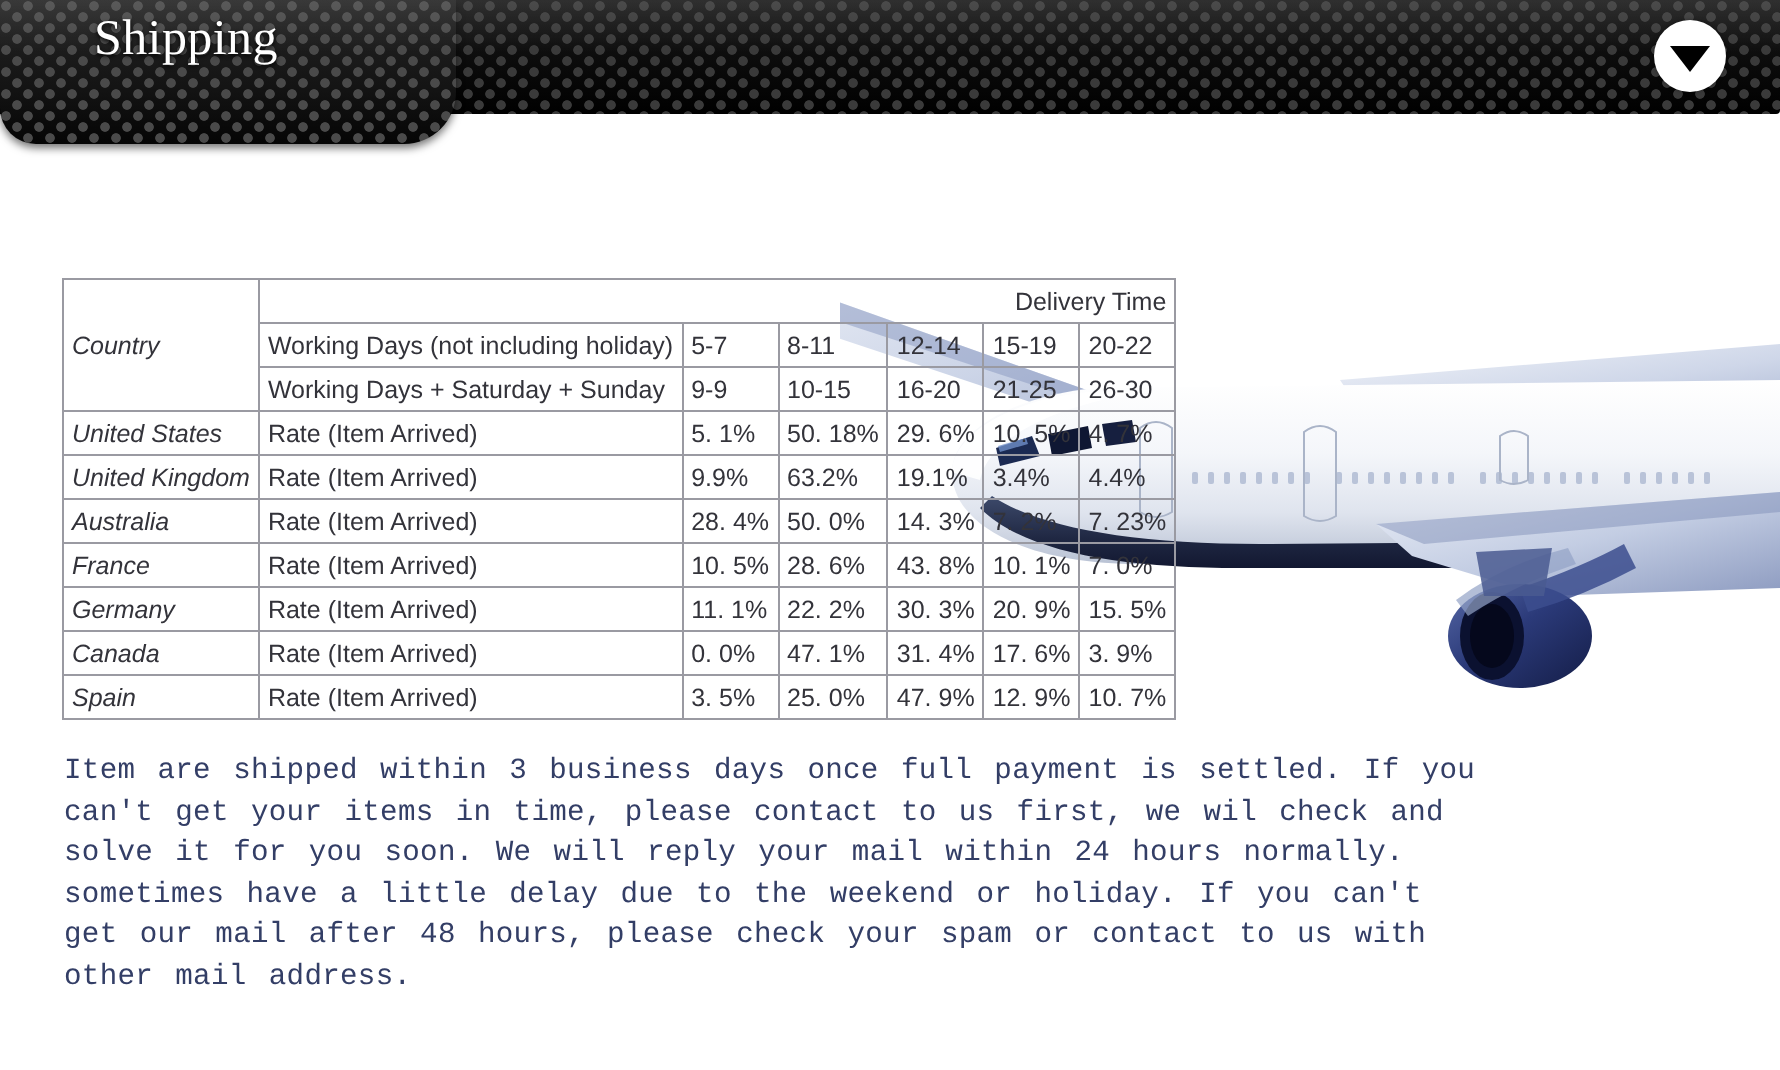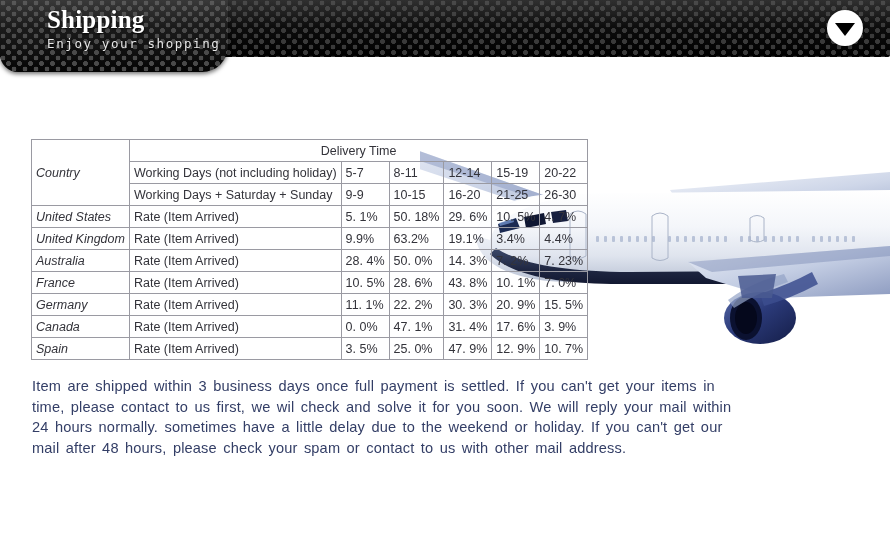--- a/index.html
+++ b/index.html
@@ -54,21 +54,21 @@
     pointer-events: none;
     z-index: 4;
   }
   #title-block {
     position: absolute;
     left: 47px; top: 6px;
     z-index: 6;
   }
   #page-title {
     font-family: "Liberation Serif", "DejaVu Serif", serif;
-    font-weight: bold;
+    font-weight: normal;
     font-size: 25px;
     color: #ffffff;
     line-height: 28px;
     letter-spacing: 0.2px;
     text-shadow: 0 1px 2px rgba(0,0,0,0.9);
     white-space: nowrap;
   }
   #page-subtitle {
     font-family: "DejaVu Sans Mono", "Liberation Mono", monospace;
     font-size: 12.5px;
@@ -125,29 +125,29 @@
     padding: 2px 4px;
     line-height: 16px;
     height: 22px;
     vertical-align: middle;
     white-space: nowrap;
     background: transparent;
   }
   td.c-country { width: 98px; font-style: italic; }
   td.c-label   { width: 216px; }
   td.c-num     { width: 44px; }
-  td.c-delivery-head { text-align: center; }
+  td.c-delivery-head { text-align: right; }
   td.c-country-head { vertical-align: middle; }
 
   
   #policy-text {
     position: absolute;
     left: 32px; top: 376px;
     width: 706px;
-    font-family: Liberation Sans, sans-serif;
+    font-family: Liberation Mono, monospace;
     font-size: 14.6px;
     line-height: 20.5px;
     color: #333e66;
     letter-spacing: 0.15px;
     word-spacing: 2.2px;
     z-index: 1;
   }
 </style>
 </head>
 <body>
@@ -256,21 +256,20 @@
 
     <path d="M318 126 L356 124 L352 148 L322 148 Z" fill="#4a5b90" opacity="0.85"></path>
   </svg>
 
   <div id="banner"></div>
   <div id="banner-lobe"></div>
   <div id="banner-sheen"></div>
 
   <div id="title-block">
     <div id="page-title">Shipping</div>
-    <div id="page-subtitle">Enjoy your shopping</div>
   </div>
 
   <div id="toggle-button">
     <div class="tri"></div>
   </div>
 
   <table id="rate-table">
     <tbody>
       <tr>
         <td class="c-country c-country-head" rowspan="3">Country</td>

